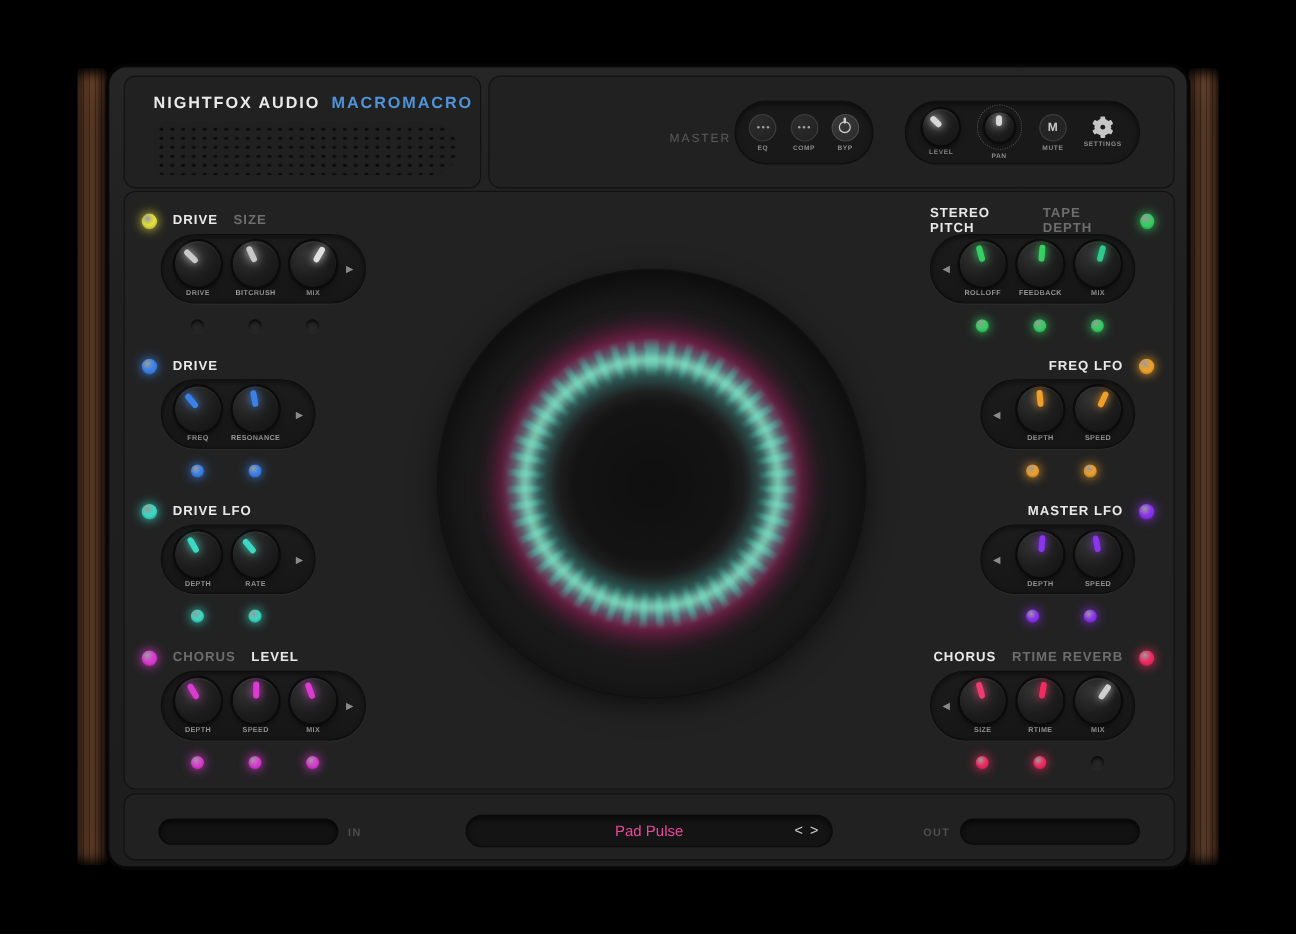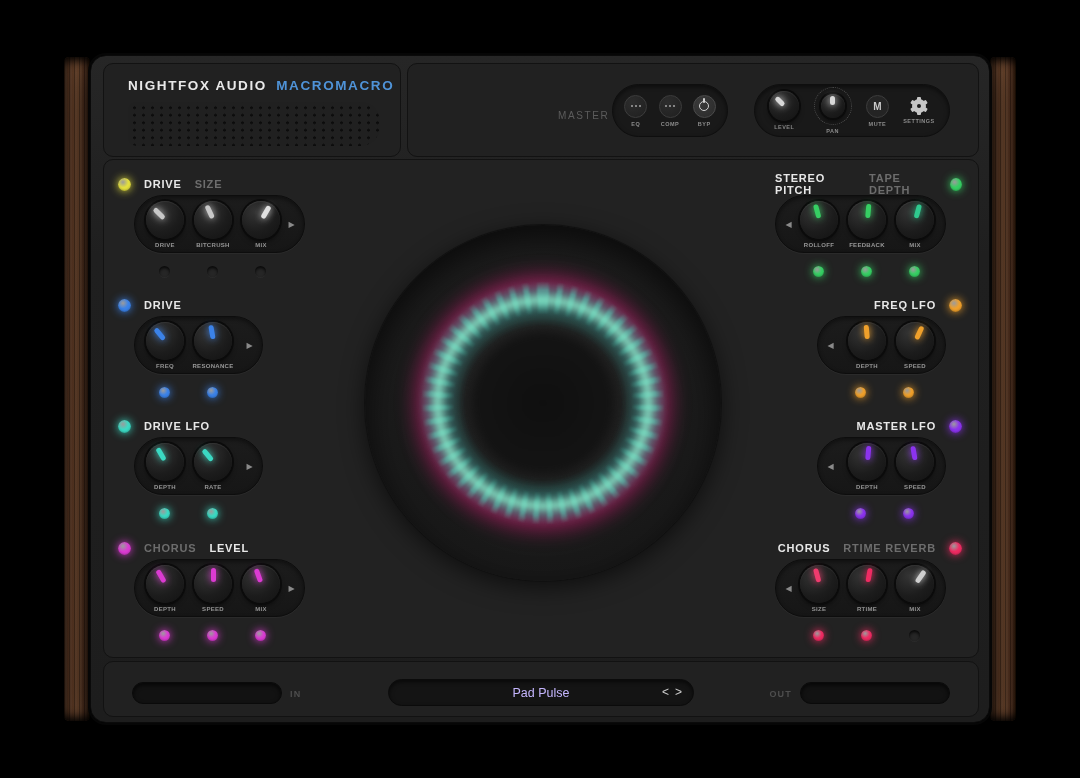--- a/index.html
+++ b/index.html
@@ -131,21 +131,21 @@
   
   .meter { position:absolute; top:20px; width:150px; height:22px; border-radius:11px;
     background:#121212; border:1px solid #0a0a0a; box-shadow:inset 0 2px 4px rgba(0,0,0,.7); }
   .meter.in { left:28px; } .meter.out { right:28px; }
   .io-label { position:absolute; top:27px; font-size:9px; font-weight:700; letter-spacing:1.2px; color:#4e4e4e; }
   .io-label.in { left:186px; } .io-label.out { right:186px; }
   .preset { position:absolute; left:50%; top:17px; transform:translateX(-50%); width:306px; height:27px;
     border-radius:14px; background:#141414; border:1px solid #0b0b0b;
     box-shadow:inset 0 2px 4px rgba(0,0,0,.6); cursor:pointer; }
   .preset-name { position:absolute; left:0; right:0; top:6px; text-align:center;
-    font-size:12.5px; color:#c4b5fd; }
+    font-size:12.5px; color:#ec4899; }
   .chev { position:absolute; top:5px; font-size:12px; color:#cfcfcf; font-weight:400; cursor:pointer; }
   .chev.prev { right:24px; } .chev.next { right:11px; }
 </style>
 </head>
 <body>
 
 <div class="stage">
   <div class="rail left"></div>
   <div class="rail right"></div>
 

